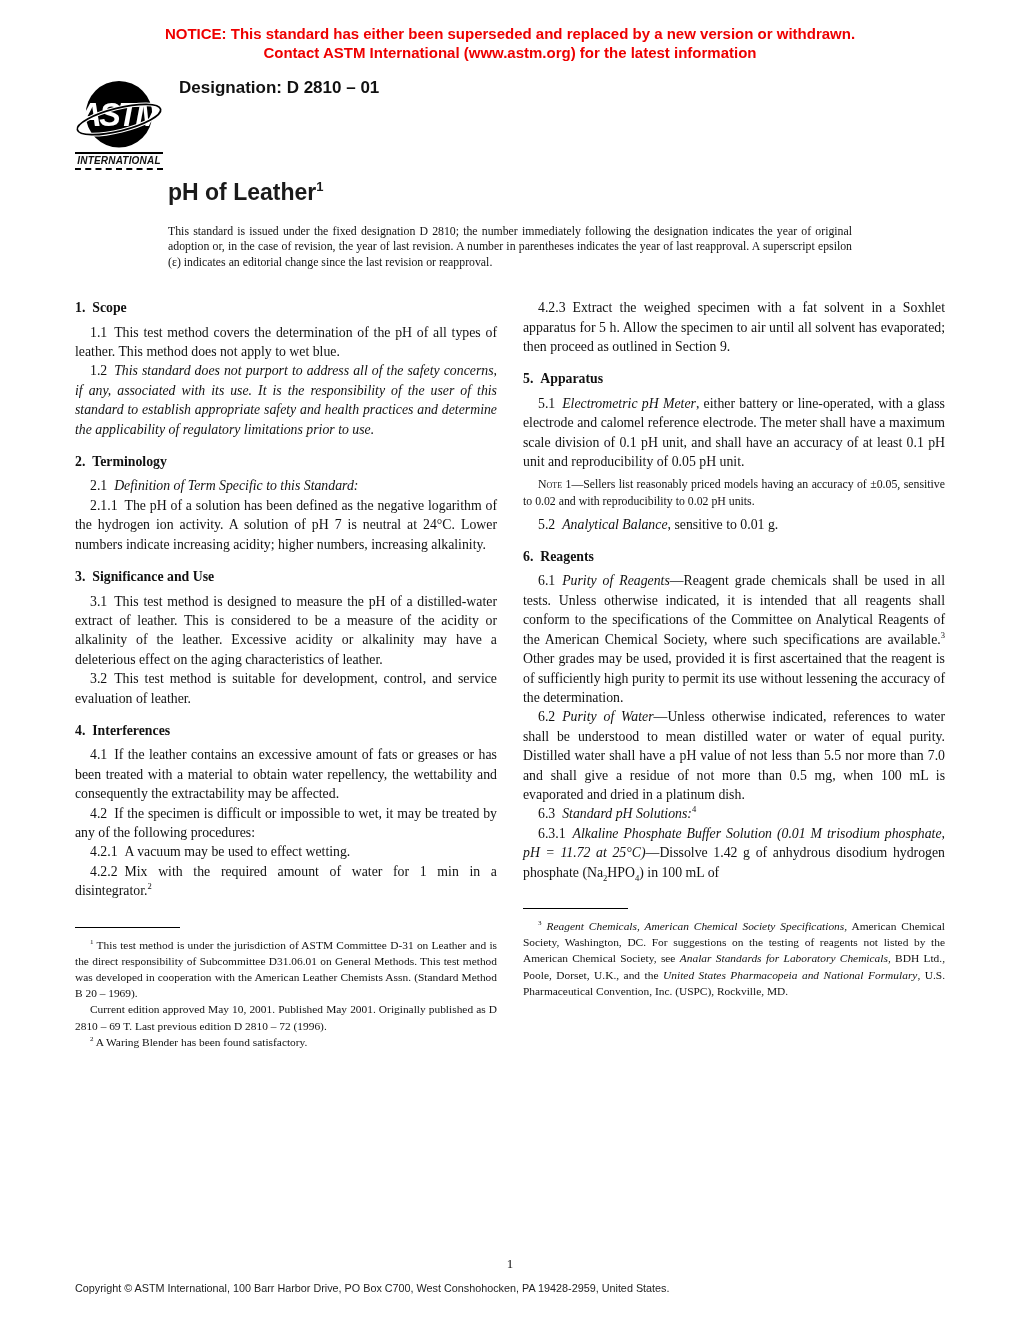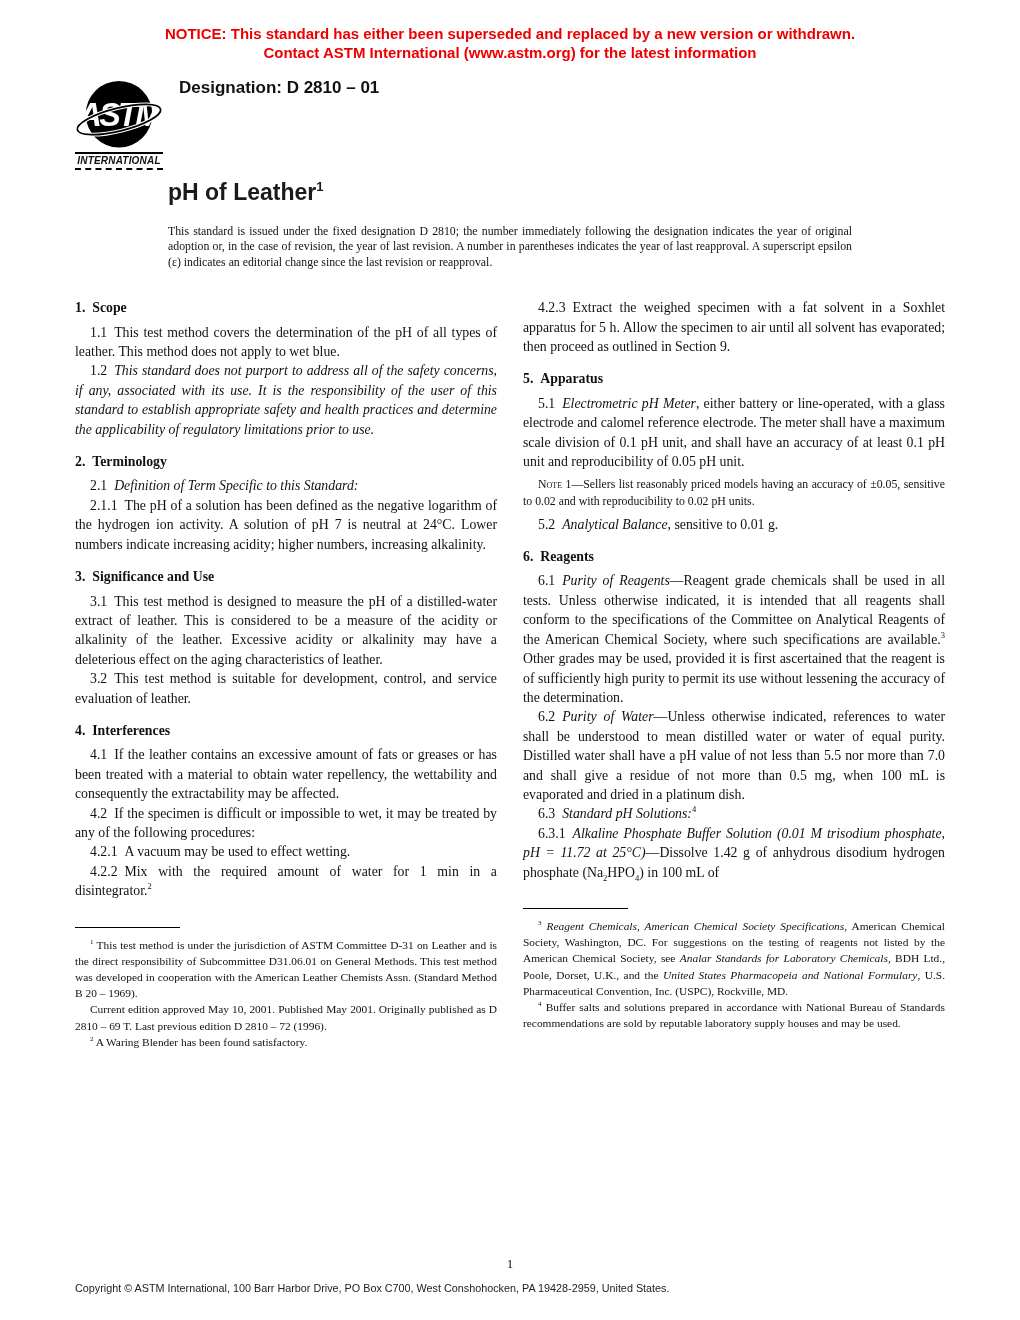--- a/index.html
+++ b/index.html
@@ -180,20 +180,19 @@
         <div class="blk para"><span>5.1 </span><em>Electrometric pH Meter</em><span>, either battery or line-operated, with a glass electrode and calomel reference electrode. The meter shall have a maximum scale division of 0.1 pH unit, and shall have an accuracy of at least 0.1 pH unit and reproducibility of 0.05 pH unit.</span></div>
         <div class="blk note"><span class="smallcaps">Note 1—</span><span>Sellers list reasonably priced models having an accuracy of ±0.05, sensitive to 0.02 and with reproducibility to 0.02 pH units.</span></div>
         <div class="blk para"><span>5.2 </span><em>Analytical Balance</em><span>, sensitive to 0.01 g.</span></div>
         <div class="blk heading"><span>6. Reagents</span></div>
         <div class="blk para"><span>6.1 </span><em>Purity of Reagents</em><span>—Reagent grade chemicals shall be used in all tests. Unless otherwise indicated, it is intended that all reagents shall conform to the specifications of the Committee on Analytical Reagents of the American Chemical Society, where such specifications are available.</span><sup>3</sup><span> Other grades may be used, provided it is first ascertained that the reagent is of sufficiently high purity to permit its use without lessening the accuracy of the determination.</span></div>
         <div class="blk para"><span>6.2 </span><em>Purity of Water</em><span>—Unless otherwise indicated, references to water shall be understood to mean distilled water or water of equal purity. Distilled water shall have a pH value of not less than 5.5 nor more than 7.0 and shall give a residue of not more than 0.5 mg, when 100 mL is evaporated and dried in a platinum dish.</span></div>
         <div class="blk para"><span>6.3 </span><em>Standard pH Solutions:</em><sup>4</sup></div>
         <div class="blk para"><span>6.3.1 </span><em>Alkaline Phosphate Buffer Solution (0.01 M trisodium phosphate, pH = 11.72 at 25°C)</em><span>—Dissolve 1.42 g of anhydrous disodium hydrogen phosphate (Na</span><sub>2</sub><span>HPO</span><sub>4</sub><span>) in 100 mL of</span></div>
         <div class="blk rule"></div>
         <div class="blk footnote"><sup>3</sup><span> </span><em>Reagent Chemicals, American Chemical Society Specifications</em><span>, American Chemical Society, Washington, DC. For suggestions on the testing of reagents not listed by the American Chemical Society, see </span><em>Analar Standards for Laboratory Chemicals</em><span>, BDH Ltd., Poole, Dorset, U.K., and the </span><em>United States Pharmacopeia and National Formulary</em><span>, U.S. Pharmaceutical Convention, Inc. (USPC), Rockville, MD.</span></div>
-        <div class="blk footnote"><sup>4</sup><span> Buffer salts and solutions prepared in accordance with National Bureau of Standards recommendations are sold by reputable laboratory supply houses and may be used.</span></div>
       </div>
   </div>
 
   <div class="copyright">Copyright © ASTM International, 100 Barr Harbor Drive, PO Box C700, West Conshohocken, PA 19428-2959, United States.</div>
   <div class="pagenum">1</div>
 
 </div>
 
 </body></html>

